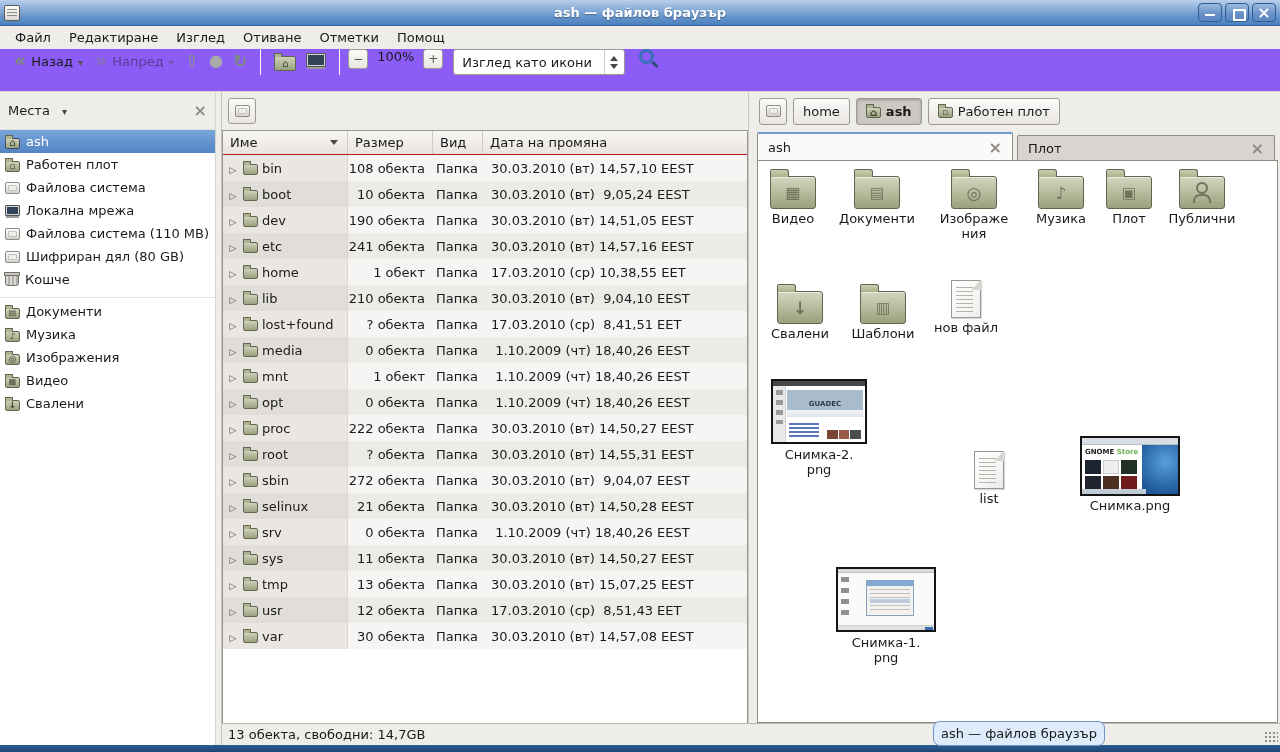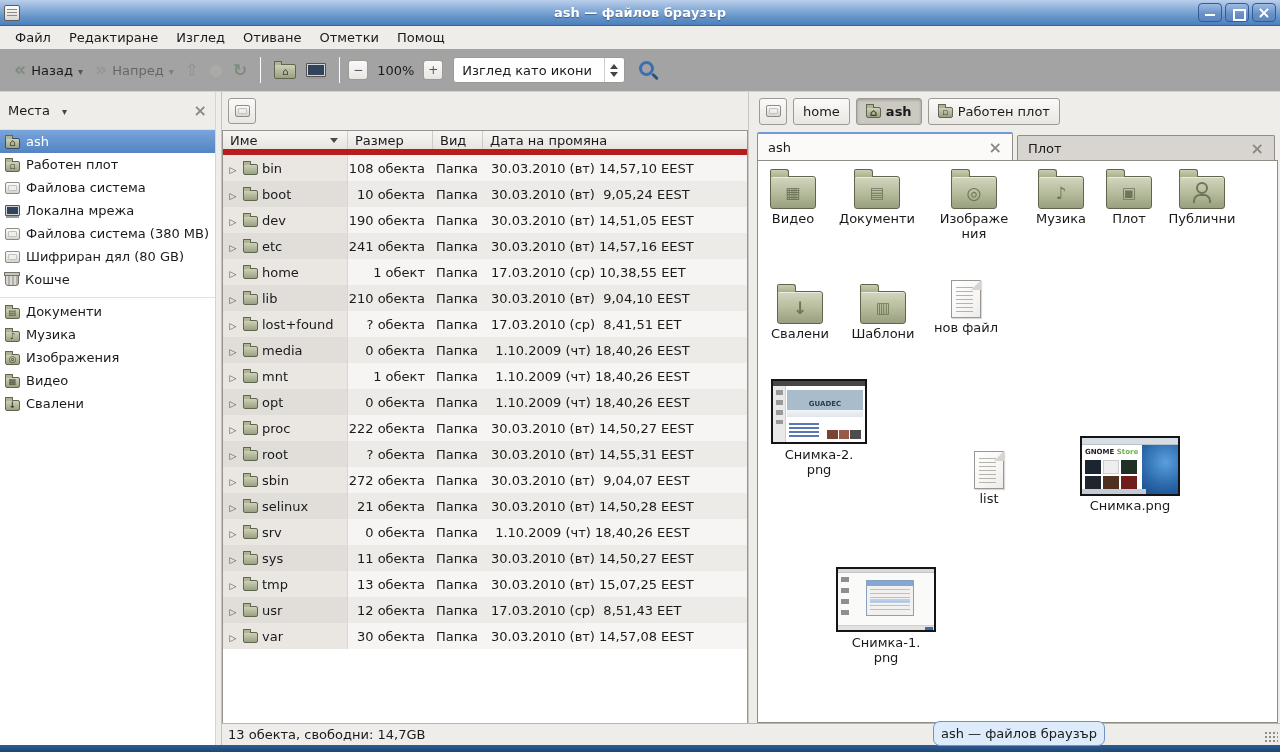--- a/index.html
+++ b/index.html
@@ -23,22 +23,22 @@
   .wbtn.max::after{content:"";position:absolute;left:7px;top:5px;width:9px;height:8px;border:2px solid #fff}
   .wbtn.cls::after{content:"×";position:absolute;left:0;right:0;top:-1px;text-align:center;
     color:#fff;font-weight:bold;font-size:16px;line-height:19px}
 
   
   .menubar{position:absolute;left:0;top:26px;right:0;height:23px;background:#efedea;
     display:flex;align-items:center;padding-left:6px}
   .menu-item{padding:0 9px;line-height:23px}
 
   
-  .toolbar{position:absolute;left:0;top:49px;right:0;height:43px;background:#a3a3a3;
-    border-bottom:1px solid #d6d3ce;display:flex;align-items:center;padding:0 8px}
+  .toolbar{position:absolute;left:0;top:49px;right:0;height:43px;background:#8b5cf6;
+    border-bottom:1px solid #d6d3ce;display:flex;align-items:flex-start;padding:0 8px}
   .tbtn{display:flex;align-items:center;gap:5px;padding:4px 6px;border-radius:3px}
   .tbtn.disabled{opacity:.45}
   .i-back::after{content:"«";font-size:19px;color:#7e8c7e;font-weight:bold;line-height:14px}
   .i-fwd::after{content:"»";font-size:19px;color:#7e8c7e;font-weight:bold;line-height:14px}
   .i-caret::after{content:"▾";font-size:10px;color:#555}
   .i-up::after{content:"⇧";font-size:17px;color:#8a968a;line-height:16px}
   .i-stop::after{content:"●";font-size:16px;color:#aaaaa6;line-height:16px}
   .i-reload::after{content:"↻";font-size:17px;color:#7e8c7e;font-weight:bold;line-height:16px}
   .tsep{width:1px;height:26px;background:#cbc7c2;border-right:1px solid #fafaf8;margin:0 8px}
   .icon-btn{padding:4px 5px;border-radius:3px;display:flex;align-items:center}
@@ -105,21 +105,21 @@
     border-left:1px solid #d8d5d0;border-right:1px solid #c6c2bd}
   .split2{position:absolute;left:748px;top:0;width:9px;bottom:22px;background:#efedea;border-left:1px solid #cbc7c2}
 
   
   .midpane{position:absolute;left:222px;top:0;width:526px;bottom:22px;background:#efedea}
   .mid-top{height:38px;display:flex;align-items:center;padding-left:6px}
   .crumb-root{width:28px;height:26px;border:1px solid #9d9995;border-radius:3px;
     background:linear-gradient(#fbfaf9,#e9e6e2);display:flex;align-items:center;justify-content:center}
   .treewrap{position:absolute;left:0;right:0;top:38px;bottom:0;background:#fff;
     border:1px solid #98948f;border-bottom:none}
-  .thead{display:flex;height:24px;border-bottom:6px solid #b91c1c}
+  .thead{display:flex;height:24px;border-bottom:1px solid #b91c1c}
   .th{background:linear-gradient(#f8f6f4,#e7e4e0);border-right:1px solid #cfccc7;
     display:flex;align-items:center;padding-left:7px}
   .th-name{width:125px}.th-size{width:85px}.th-kind{width:50px}.th-date{flex:1;border-right:none}
   .sortarr{width:0;height:0;border-left:4px solid transparent;border-right:4px solid transparent;
     border-top:5px solid #4c4a47;margin-left:auto;margin-right:9px}
   .trow{display:flex;height:26px;align-items:stretch}
   .cell{display:flex;align-items:center}
   .cname{width:125px;padding-left:4px;gap:4px;border-right:1px solid #d9d6d1}
   .csize{width:85px;justify-content:flex-end;padding-right:8px}
   .ckind{width:50px;padding-left:3px}
@@ -319,21 +319,21 @@
     <div class="side-item">
       <span class="drv"></span>
       <span class="lbl">Файлова система</span>
     </div>
     <div class="side-item">
       <span class="mon"></span>
       <span class="lbl">Локална мрежа</span>
     </div>
     <div class="side-item">
       <span class="drv"></span>
-      <span class="lbl">Файлова система (380 MB)</span>
+      <span class="lbl">Файлова система (110 MB)</span>
     </div>
     <div class="side-item">
       <span class="drv"></span>
       <span class="lbl">Шифриран дял (80 GB)</span>
     </div>
     <div class="side-item">
       <span class="trash"></span>
       <span class="lbl">Кошче</span>
     </div>
     <div class="side-sep"></div>

